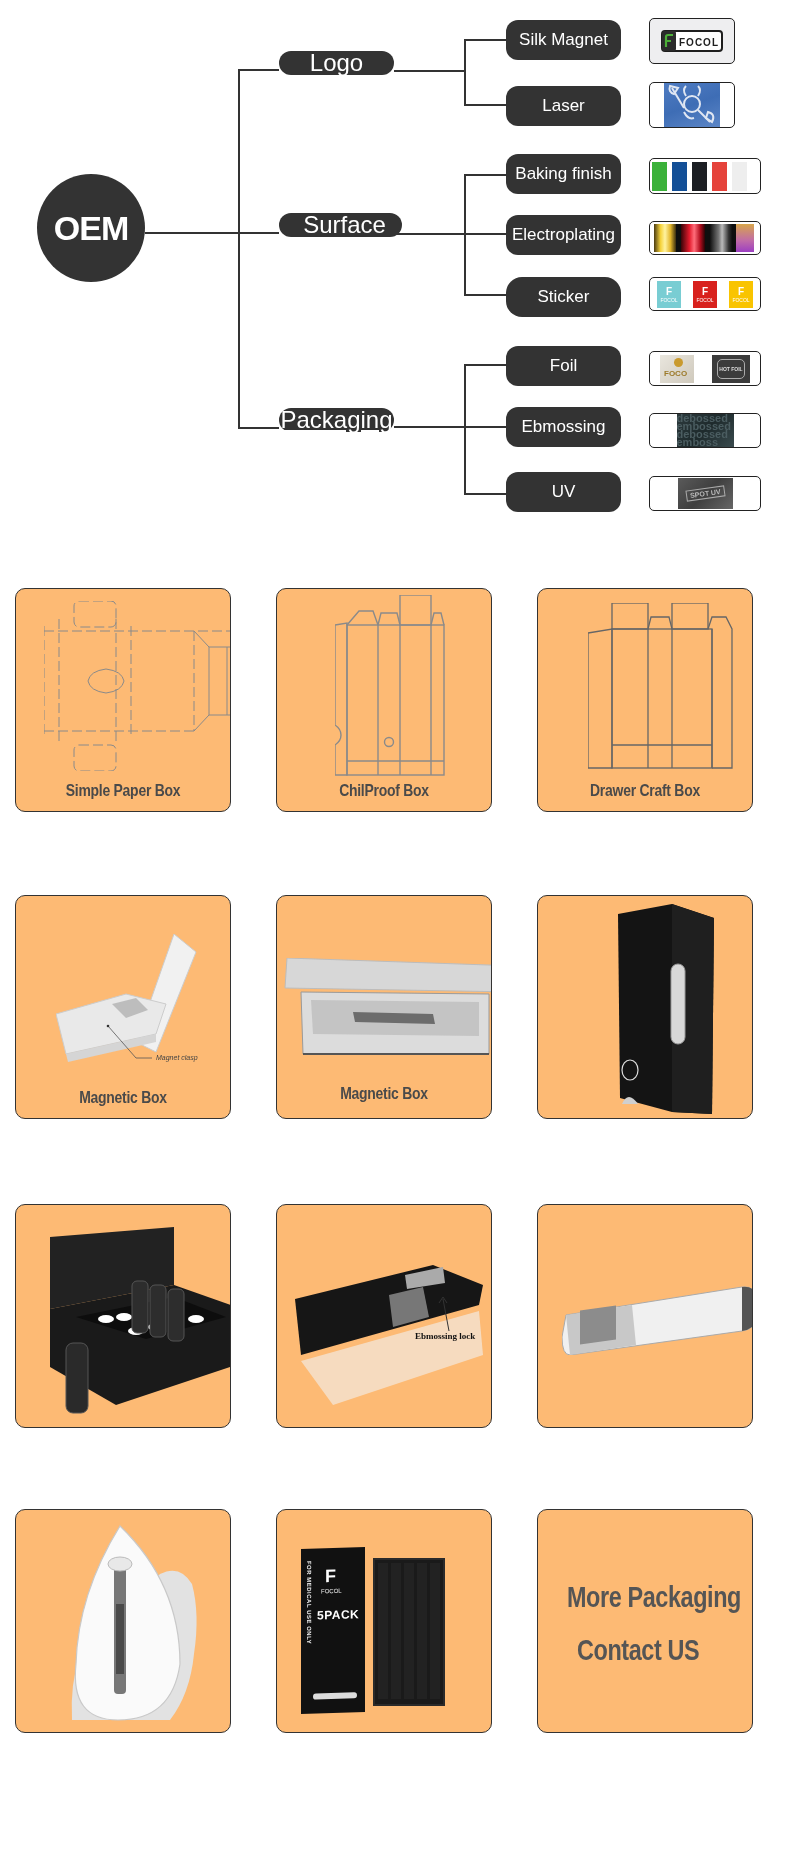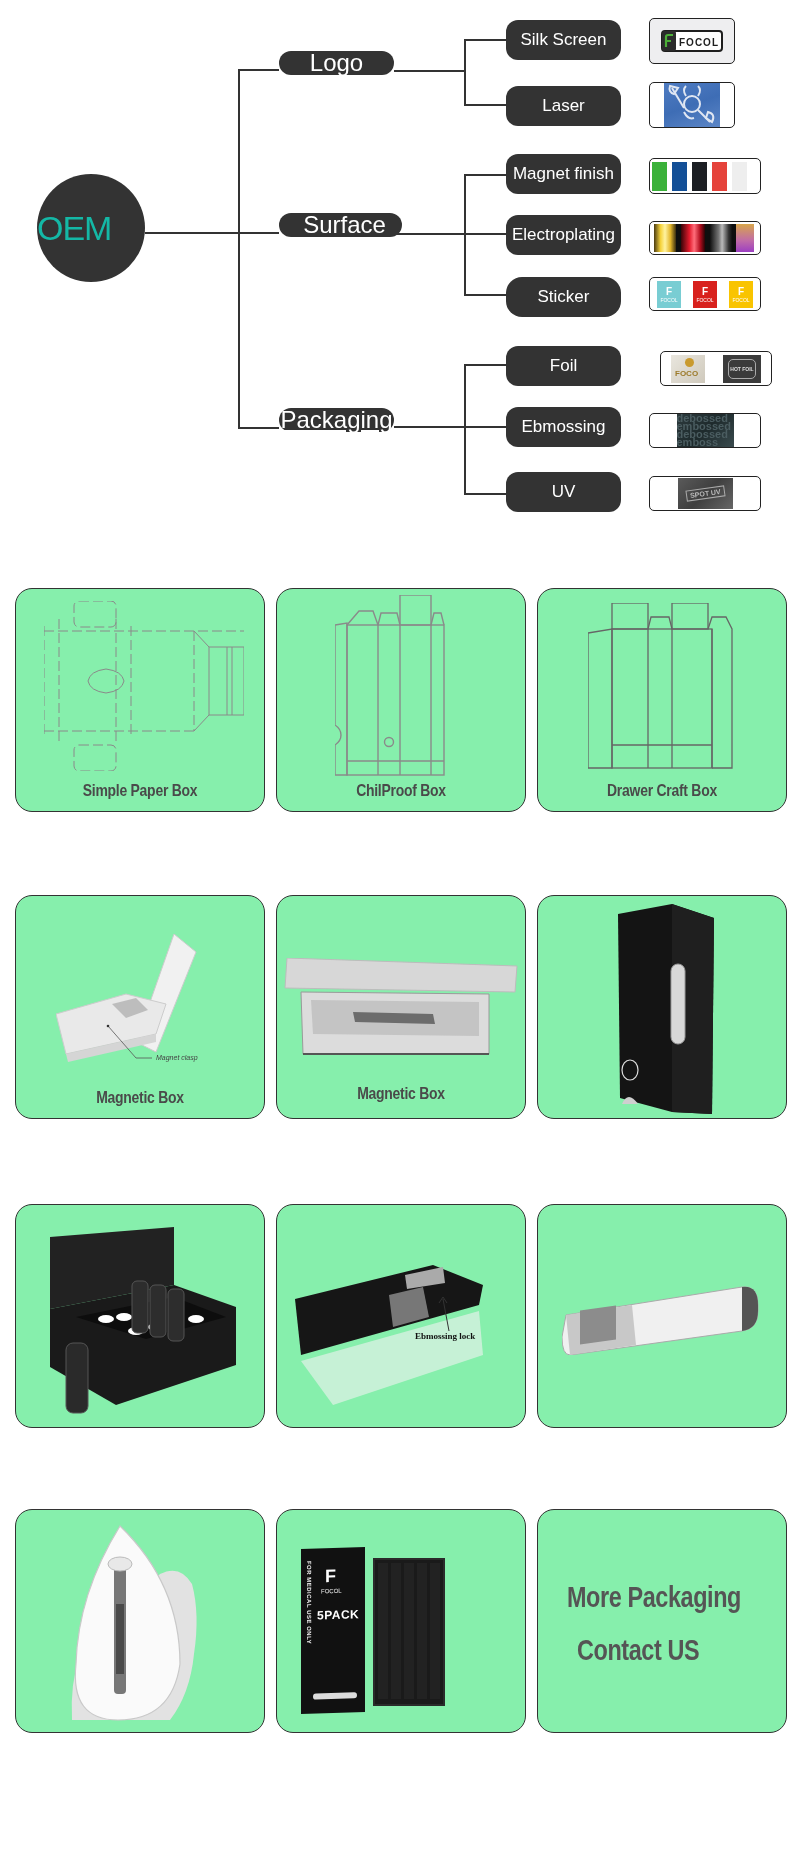--- a/index.html
+++ b/index.html
@@ -1,25 +1,25 @@
 <!DOCTYPE html>
 <html><head>
 <meta charset="utf-8">
 <style>
   html, body { margin:0; padding:0; background:#ffffff; }
   body { width:800px; height:1867px; position:relative; overflow:hidden; font-family:"Liberation Sans", sans-serif; }
   .abs { position:absolute; }
   .line { position:absolute; background:#333333; }
-  .root { position:absolute; left:37px; top:174px; width:108px; height:108px; border-radius:50%; background:#333333; color:#14b8a6; font-weight:normal; font-size:34px; display:flex; align-items:center; letter-spacing:-1px; }
+  .root { position:absolute; left:37px; top:174px; width:108px; height:108px; border-radius:50%; background:#333333; color:#ffffff; font-weight:bold; font-size:34px; display:flex; align-items:center; justify-content:center; letter-spacing:-1px; }
   .node { position:absolute; background:#333333; color:#fff; border-radius:12px; display:flex; align-items:center; justify-content:center; font-size:17px; white-space:nowrap; }
   .node.l1 { width:115px; height:24px; font-size:24px; }
   .node.l2 { width:115px; height:40px; }
   .thumb { position:absolute; width:112px; height:33px; border:1.5px solid #222; border-radius:5px; background:#fff; overflow:hidden; display:flex; align-items:center; justify-content:center; gap:5px; box-sizing:border-box; }
   .thumb.tall { width:86px; height:46px; }
-  .card { position:absolute; width:250px; height:224px; border:1.5px solid #333; border-radius:17px; box-sizing:border-box; background:#86efac; overflow:hidden; }
+  .card { position:absolute; width:216px; height:224px; border:1.5px solid #333; border-radius:10px; box-sizing:border-box; background:#fdba74; overflow:hidden; }
   .card-label { position:absolute; left:0; right:0; bottom:10px; text-align:center; font-family:"Liberation Sans", sans-serif; font-weight:bold; font-size:17px; color:#4a4a4a; transform:scaleX(0.82); letter-spacing:-0.3px; }
   .big-text { position:absolute; font-weight:bold; color:#555; font-size:30px; transform:scaleX(0.78); transform-origin:left center; white-space:nowrap; letter-spacing:-0.5px; }
   svg { display:block; }
 </style>
 </head>
 <body>
 
 <div>
 
   <div class="line" style="left:145px; top:232px; width:134px; height:2px;"></div>
@@ -50,27 +50,27 @@
       <span>Logo</span>
     </div>
   <div class="node l1" style="left:279px; top:213px;padding-left:8px;">
       <span>Surface</span>
     </div>
   <div class="node l1" style="left:279px; top:408px;text-decoration:underline;">
       <span>Packaging</span>
     </div>
 
   <div class="node l2" style="left:506px; top:20px;">
-      <span>Silk Screen</span>
+      <span>Silk Magnet</span>
     </div>
   <div class="node l2" style="left:506px; top:86px;border-radius:12px;">
       <span>Laser</span>
     </div>
   <div class="node l2" style="left:506px; top:154px;">
-      <span>Magnet finish</span>
+      <span>Baking finish</span>
     </div>
   <div class="node l2" style="left:506px; top:215px;">
       <span>Electroplating</span>
     </div>
   <div class="node l2" style="left:506px; top:277px;border-radius:16px;">
       <span>Sticker</span>
     </div>
   <div class="node l2" style="left:506px; top:346px;">
       <span>Foil</span>
     </div>
@@ -127,21 +127,21 @@
       </div>
     <div style="width:24px; height:27px; background:#d8211d; color:#fff; font-size:5px; display:flex; flex-direction:column; align-items:center; justify-content:center;">
         <span style="font-size:10px; font-weight:bold;">F</span>
         <span>FOCOL</span>
       </div>
     <div style="width:24px; height:27px; background:#f9c400; color:#fff; font-size:5px; display:flex; flex-direction:column; align-items:center; justify-content:center;">
         <span style="font-size:10px; font-weight:bold;">F</span>
         <span>FOCOL</span>
       </div>
   </div>
-  <div class="thumb" style="left:649px; top:351px; height:35px; gap:18px;margin-left:11px;">
+  <div class="thumb" style="left:649px; top:351px; height:35px; gap:18px;">
     <div style="width:34px; height:28px; background:linear-gradient(135deg,#e9e6de,#cfc9bc); position:relative;">
       <div style="position:absolute; left:14px; top:3px; width:9px; height:9px; border-radius:50%; background:#c99a2e;"></div>
       <div style="position:absolute; left:4px; top:14px; font-size:8px; font-weight:bold; color:#9c7a2a;">FOCO</div>
     </div>
     <div style="width:38px; height:28px; background:#3b3b3b; display:flex; align-items:center; justify-content:center;">
       <div style="width:26px; height:18px; border:1px solid #aaa; border-radius:5px; font-size:5px; color:#ddd; display:flex; align-items:center; justify-content:center; font-weight:bold;">HOT FOIL</div>
     </div>
   </div>
   <div class="thumb" style="left:649px; top:413px; height:35px;">
     <div style="width:57px; height:33px; background:linear-gradient(135deg,#2c3a3d,#1e2a2c 50%,#3a4b4e); color:#4b5d61; font-size:11px; line-height:8px; font-weight:bold; overflow:hidden; transform:rotate(0deg);">debossed<br>embossed<br>debossed<br>emboss</div>

